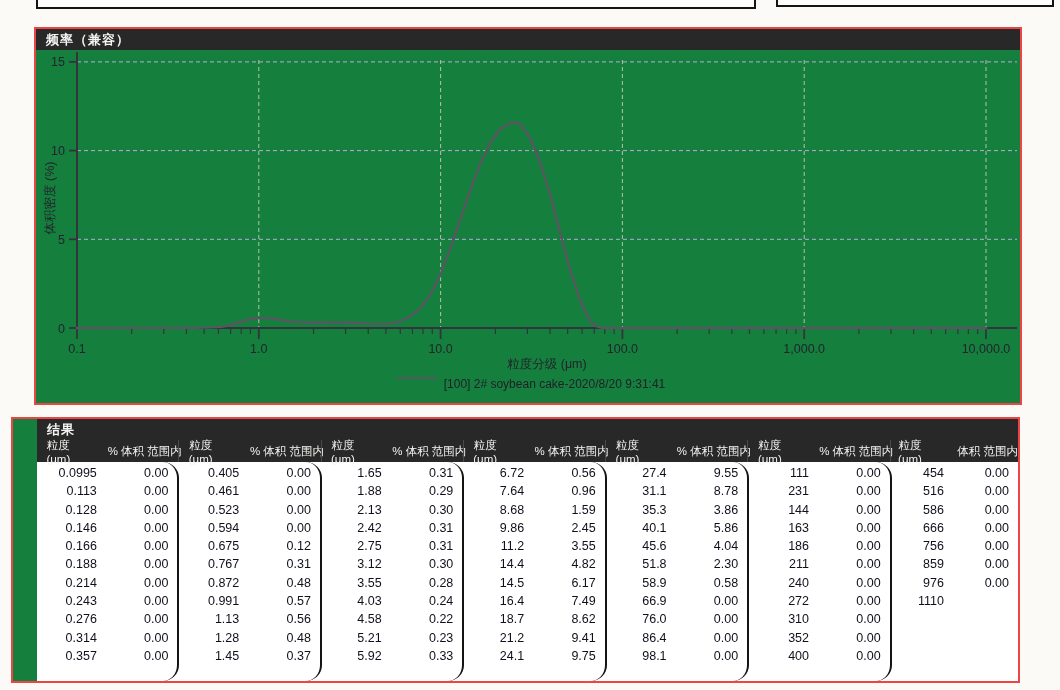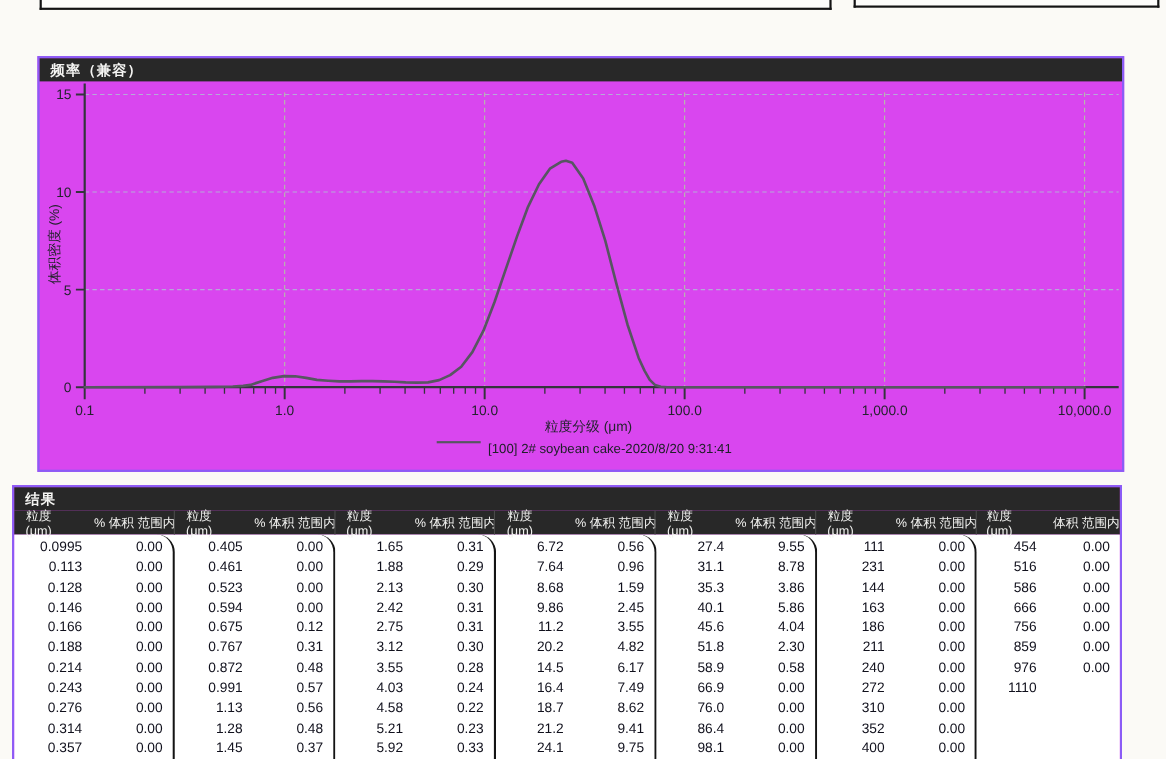--- a/index.html
+++ b/index.html
@@ -5,35 +5,35 @@
   html,body{margin:0;padding:0;}
   body{
     width:1060px;height:690px;position:relative;overflow:hidden;
     background:#fbfaf6;font-family:"Liberation Sans",sans-serif;
     color:#15151f;
   }
   .partial-box{
     position:absolute;border:2px solid #141414;border-top:none;background:#fdfdfb;
   }
   .panel{
-    position:absolute;background:#d946ef;border:2px solid #8b5cf6;box-sizing:border-box;margin-top:24px;
+    position:absolute;background:#15803d;border:2px solid #ef4444;box-sizing:border-box;
   }
   .darkbar{
     background:#282828;color:#f4f4f2;font-size:13px;font-weight:bold;
     padding:3px 10px;height:15px;line-height:15px;letter-spacing:1px;
   }
   
   .plot-wrap{position:relative;width:984px;height:352px;}
   .plot-svg{position:absolute;left:0;top:0;}
   .ylab{
     position:absolute;left:14px;top:148px;transform:translate(-50%,-50%) rotate(-90deg);
     font-size:12.5px;color:#23232d;white-space:nowrap;
   }
   .xlab{
-    position:absolute;left:4px;top:306px;width:990px;text-align:center;
+    position:absolute;left:16px;top:306px;width:990px;text-align:center;
     font-size:12.5px;color:#23232d;
   }
   .legend-row{
     position:absolute;left:0;top:327px;width:990px;display:flex;
     justify-content:center;align-items:flex-start;gap:7px;font-size:12px;color:#20202a;
   }
   .legend-swatch{width:40px;height:0;border-top:2.5px solid #575661;}
   
   .res-header{display:flex;background:#282828;color:#f2f2f0;height:22px;font-size:11.5px;}
   .res-hgroup{flex:10;display:flex;align-items:center;border-left:1px solid #4a4a4a;box-sizing:border-box;gap:28px;}
@@ -131,21 +131,21 @@
       </svg>
     <div class="ylab">体积密度 (%)</div>
     <div class="xlab">粒度分级 (μm)</div>
     <div class="legend-row">
       <span class="legend-swatch"></span>
       <span>[100] 2# soybean cake-2020/8/20 9:31:41</span>
     </div>
   </div>
 </div>
 
-<div class="panel" style="left:11px;top:417px;width:1009px;height:266px;">
+<div class="panel" style="left:11px;top:417px;width:1009px;height:266px;padding-left:24px;">
   <div class="darkbar">结果</div>
   <div class="res-header" id="res-header">
       <div class="res-hgroup">
         <div class="res-hsize">粒度 (μm)</div>
         <div class="res-hpct">% 体积 范围内</div>
       </div>
       <div class="res-hgroup">
         <div class="res-hsize">粒度 (μm)</div>
         <div class="res-hpct">% 体积 范围内</div>
       </div>
@@ -324,21 +324,21 @@
         </div>
         <div class="trow">
           <div class="c-size">9.86</div>
           <div class="c-pct">2.45</div>
         </div>
         <div class="trow">
           <div class="c-size">11.2</div>
           <div class="c-pct">3.55</div>
         </div>
         <div class="trow">
-          <div class="c-size">20.2</div>
+          <div class="c-size">14.4</div>
           <div class="c-pct">4.82</div>
         </div>
         <div class="trow">
           <div class="c-size">14.5</div>
           <div class="c-pct">6.17</div>
         </div>
         <div class="trow">
           <div class="c-size">16.4</div>
           <div class="c-pct">7.49</div>
         </div>

